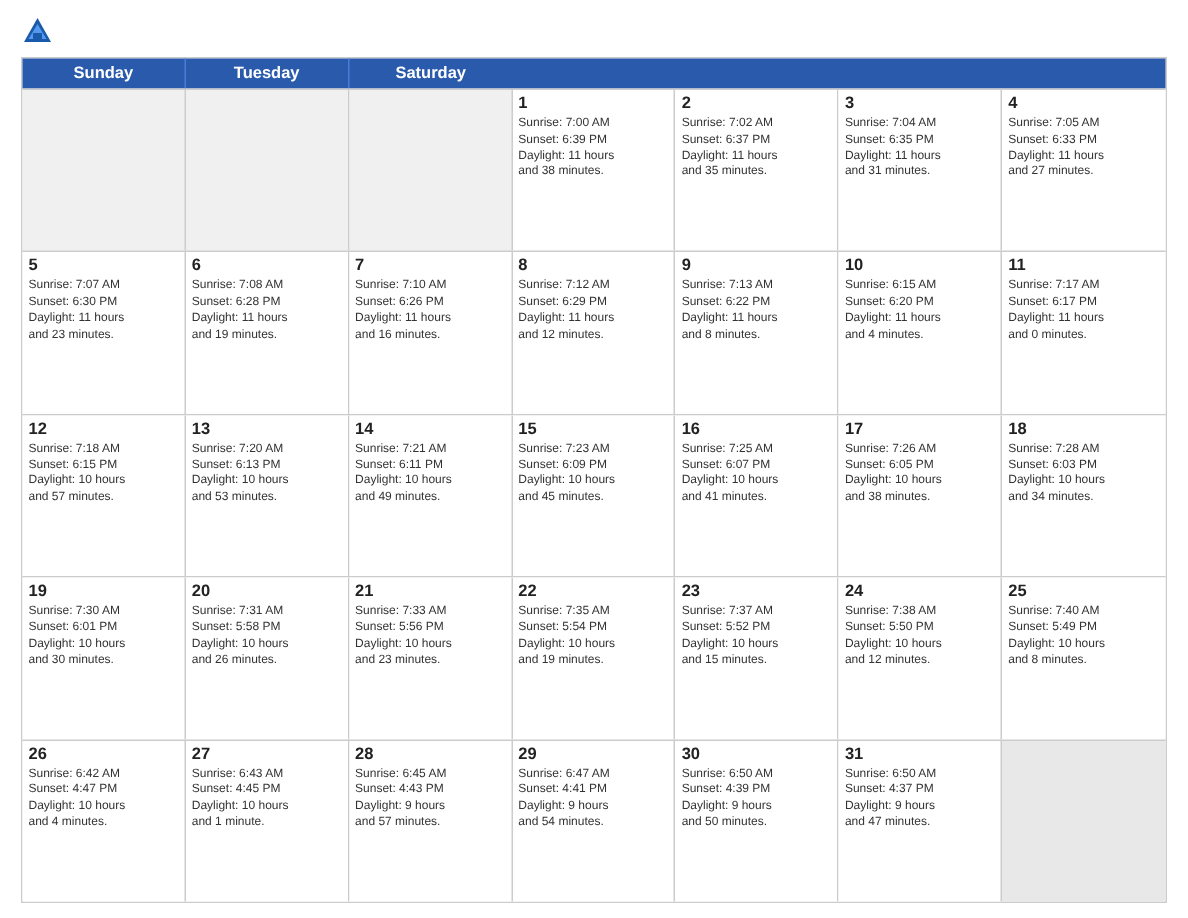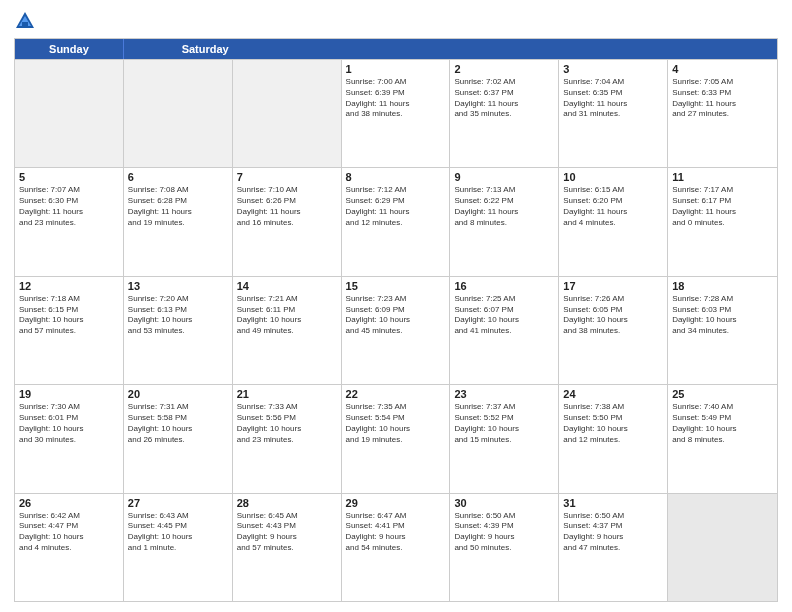--- a/index.html
+++ b/index.html
@@ -65,26 +65,25 @@
     .cal-header-row {
       display: grid;
       grid-template-columns: repeat(7, 1fr);
       background: #2a5aab;
     }
     .cal-header-cell {
       color: #fff;
       font-size: 11px;
       font-weight: bold;
       text-align: center;
-      padding: 4px 4px;
+      padding: 4px 16px;
       border-right: 1px solid #4a7adb;
     }
     .cal-header-cell:last-child {
       border-right: none;
-      text-align: right;
     }
     .cal-body {
       flex: 1;
       display: flex;
       flex-direction: column;
     }
     .cal-week {
       display: grid;
       grid-template-columns: repeat(7, 1fr);
       flex: 1;
@@ -144,20 +143,21 @@
     </div>
     <div class="title-block">
       <h1></h1>
       <h2></h2>
     </div>
   </div>
 
   <div class="calendar">
     <div class="cal-header-row">
     <div class="cal-header-cell">Sunday</div>
+        <div class="cal-header-cell">Tuesday</div>
         <div class="cal-header-cell">Saturday</div>
       </div>
     <div class="cal-body">
     <div class="cal-week">
           <div class="cal-cell empty"></div>
           <div class="cal-cell empty"></div>
           <div class="cal-cell empty"></div>
           <div class="cal-cell">
             <div class="day-num">1</div>
             <div class="cell-text">Sunrise: 7:00 AM</div>

